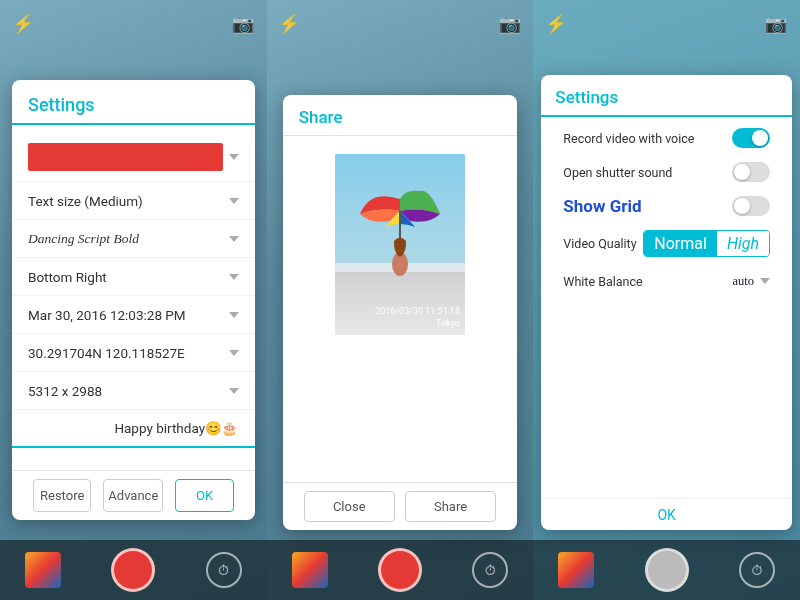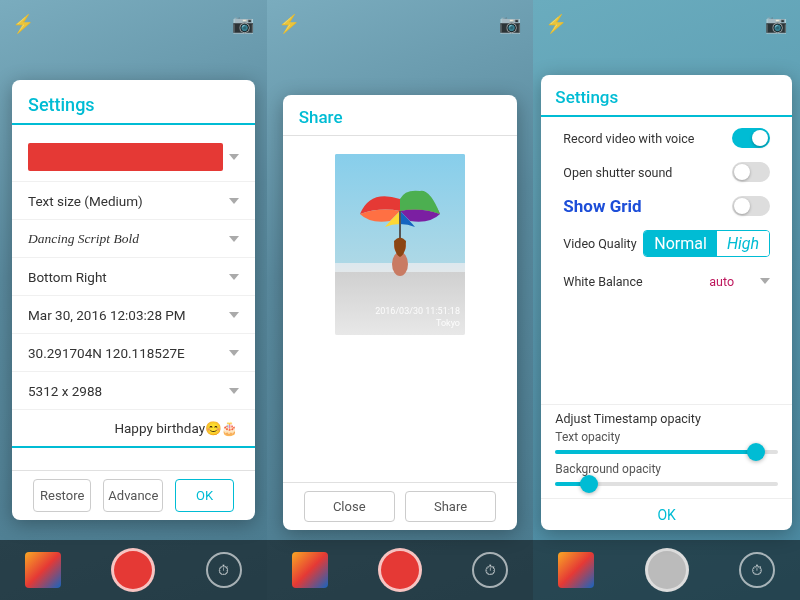--- a/index.html
+++ b/index.html
@@ -347,23 +347,24 @@
       font-style: italic;
     }
 
     
     .wb-row {
       display: flex;
       align-items: center;
     }
 
     .wb-value {
-      color: #be185d;
+      color: #0f172a;
       font-size: 12.5px;
-      margin-right: 20px;
+      margin-right: 0;
+      font-family: Liberation Serif, serif;
     }
 
     
     .slider-section {
       padding: 6px 14px;
       border-top: 1px solid #eee;
     }
 
     .slider-label {
       font-size: 12px;
@@ -586,39 +587,20 @@
       <div class="settings3-row">
         <span style="font-size:12.5px;color:#333;">White Balance</span>
         <div class="wb-row">
           <span class="wb-value">auto</span>
           <div class="dropdown-arrow"></div>
         </div>
       </div>
 
     </div>
 
-    <div class="slider-section">
-      <div class="slider-title">Adjust Timestamp opacity</div>
-
-      <div style="margin-bottom:8px;">
-        <div class="slider-label">Text opacity</div>
-        <div class="slider-track">
-          <div class="slider-fill" style="width:90%;"></div>
-          <div class="slider-thumb" style="left:90%;"></div>
-        </div>
-      </div>
-
-      <div>
-        <div class="slider-label">Background opacity</div>
-        <div class="slider-track">
-          <div class="slider-fill" style="width:15%;"></div>
-          <div class="slider-thumb" style="left:15%;"></div>
-        </div>
-      </div>
-    </div>
 
     <div class="settings3-footer">
       <span class="ok-btn3">OK</span>
     </div>
   </div>
 
   <div class="bottom-bar">
     <div class="gallery-thumb"></div>
     <div class="shutter-btn" style="background:#bbb;border-color:rgba(255,255,255,0.5);"></div>
     <div class="timer-btn">

